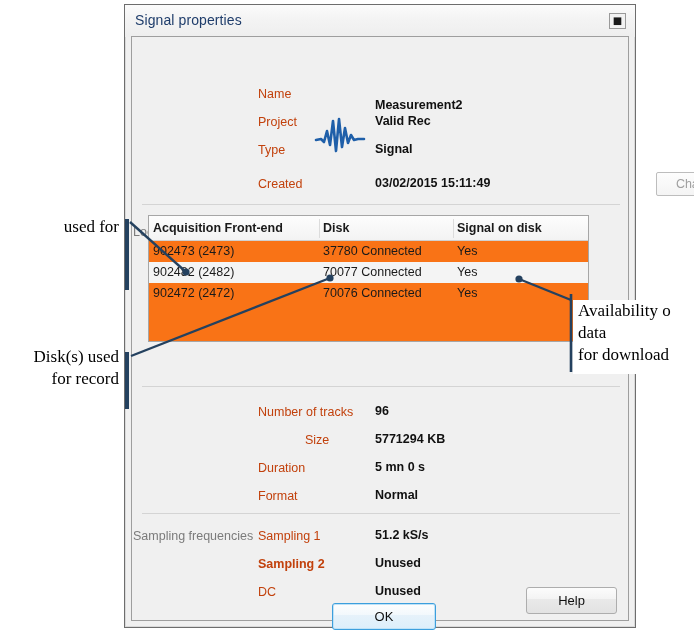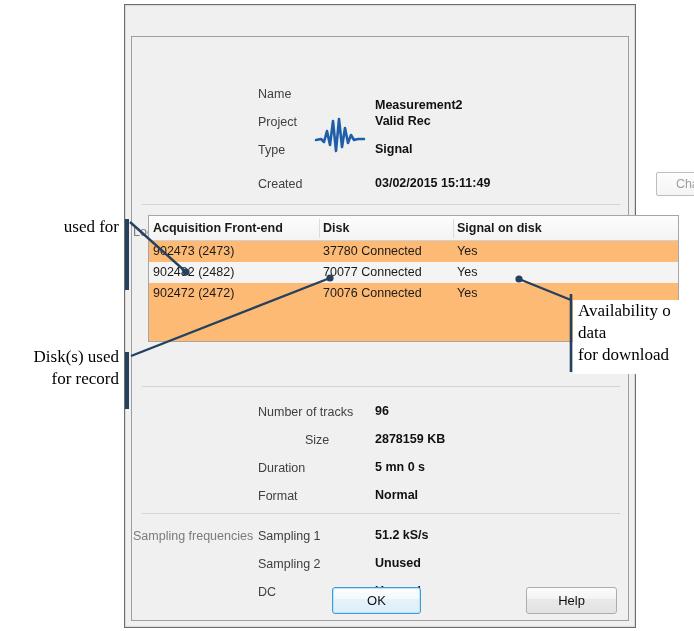--- a/index.html
+++ b/index.html
@@ -36,43 +36,43 @@
   #close-btn span{
     font-size:10px;color:#1a1a1a;line-height:1;font-family:"DejaVu Sans",sans-serif;
   }
   
   #client{
     position:absolute;left:6px;top:31px;right:6px;bottom:6px;
     background:#f0f0f0;border:1px solid #9e9e9e;box-sizing:border-box;
   }
 
   
-  .lbl{position:absolute;font-size:12.5px;color:#404040;white-space:nowrap;}
+  .lbl{position:absolute;font-size:12.5px;color:#c2410c;white-space:nowrap;}
   .val{position:absolute;font-size:12.5px;color:#111;font-weight:bold;white-space:nowrap;}
   .grp{position:absolute;font-size:12.5px;color:#7b7b7b;white-space:nowrap;}
 
   .divider{position:absolute;height:1px;background:#d4d4d4;}
 
   
   #wave-icon{position:absolute;left:182px;top:78px;width:52px;height:42px;}
 
   
   #change-btn{
     position:absolute;left:524px;top:135px;width:94px;height:24px;
     border:1px solid #bdbdbd;border-radius:2px;
     background:linear-gradient(180deg,#fdfdfd 0%,#f4f4f4 100%);
     color:#a0a0a0;font-size:12.5px;
     display:flex;align-items:center;justify-content:center;
     box-sizing:border-box;
   }
 
   
   #table-box{
-    position:absolute;left:148px;top:215px;width:531px;height:127px;
-    background:#fdba74;border:1px solid #a6a6a6;box-sizing:border-box;
+    position:absolute;left:148px;top:215px;width:441px;height:127px;
+    background:#f97316;border:1px solid #a6a6a6;box-sizing:border-box;
     overflow:hidden;
   }
   #thead{
     position:absolute;left:0;top:0;width:100%;height:25px;
     background:linear-gradient(180deg,#fdfdfd 0%,#f3f3f3 100%);
     border-bottom:1px solid #d0d0d0;box-sizing:border-box;
   }
   #thead .th{
     position:absolute;top:5px;font-size:12.5px;color:#1a1a1a;font-weight:bold;white-space:nowrap;
   }
@@ -110,20 +110,26 @@
   #anno-right-box{
     position:absolute;left:573px;top:300px;width:121px;height:74px;background:#ffffff;
   }
   #anno-right{left:578px;top:300px;text-align:left;}
 </style>
 </head>
 <body>
 
 <div id="dialog">
 
+  <div id="titlebar">
+    <div id="title-text">Signal properties</div>
+    <div id="close-btn">
+      <span>■</span>
+    </div>
+  </div>
 
   <div id="client">
 
     <svg id="wave-icon" viewBox="0 0 52 42">
       <polyline points="2,25 7,24 10,27 13,16 16,30 19,6 22,36 25,4 28,32 31,13 34,28 37,20 40,25 44,24 50,24" fill="none" stroke="#1f5fa9" stroke-width="2.6" stroke-linejoin="round" stroke-linecap="round"></polyline>
     </svg>
 
     <div class="lbl" style="left:126px;top:50px;">Name</div>
     <div class="val" style="left:243px;top:61px;text-align:center;">Measurement2</div>
 
@@ -143,41 +149,41 @@
     <div class="grp" style="left:1px;top:188px;">Location</div>
     <div class="lbl" style="left:126px;top:188px;">Signal on computer</div>
     <div class="val" style="left:243px;top:187px;">No</div>
 
     <div class="divider" style="left:10px;top:349px;width:478px;"></div>
 
     <div class="lbl" style="left:126px;top:368px;">Number of tracks</div>
     <div class="val" style="left:243px;top:367px;">96</div>
 
     <div class="lbl" style="left:126px;top:396px;margin-left:47px;">Size</div>
-    <div class="val" style="left:243px;top:395px;">2878159 KB</div>
+    <div class="val" style="left:243px;top:395px;">5771294 KB</div>
 
     <div class="lbl" style="left:126px;top:424px;">Duration</div>
     <div class="val" style="left:243px;top:423px;"> 5 mn  0 s</div>
 
     <div class="lbl" style="left:126px;top:452px;">Format</div>
     <div class="val" style="left:243px;top:451px;">Normal</div>
 
     <div class="divider" style="left:10px;top:476px;width:478px;"></div>
 
     <div class="grp" style="left:1px;top:492px;">Sampling frequencies</div>
     <div class="lbl" style="left:126px;top:492px;">Sampling 1</div>
     <div class="val" style="left:243px;top:491px;">51.2 kS/s</div>
 
-    <div class="lbl" style="left:126px;top:520px;">Sampling 2</div>
+    <div class="lbl" style="left:126px;top:520px;font-weight:bold;">Sampling 2</div>
     <div class="val" style="left:243px;top:519px;">Unused</div>
 
     <div class="lbl" style="left:126px;top:548px;">DC</div>
     <div class="val" style="left:243px;top:547px;">Unused</div>
 
-    <div class="btn default" style="left:200px;top:550px;width:89px;">OK</div>
+    <div class="btn default" style="left:200px;top:566px;width:104px;">OK</div>
     <div class="btn" style="left:394px;top:550px;width:91px;">Help</div>
 
   </div>
 </div>
 
 <div id="table-box">
   <div id="thead">
     <div class="th c0">Acquisition Front-end</div>
     <div class="th c1">Disk</div>
     <div class="th c2">Signal on disk</div>

